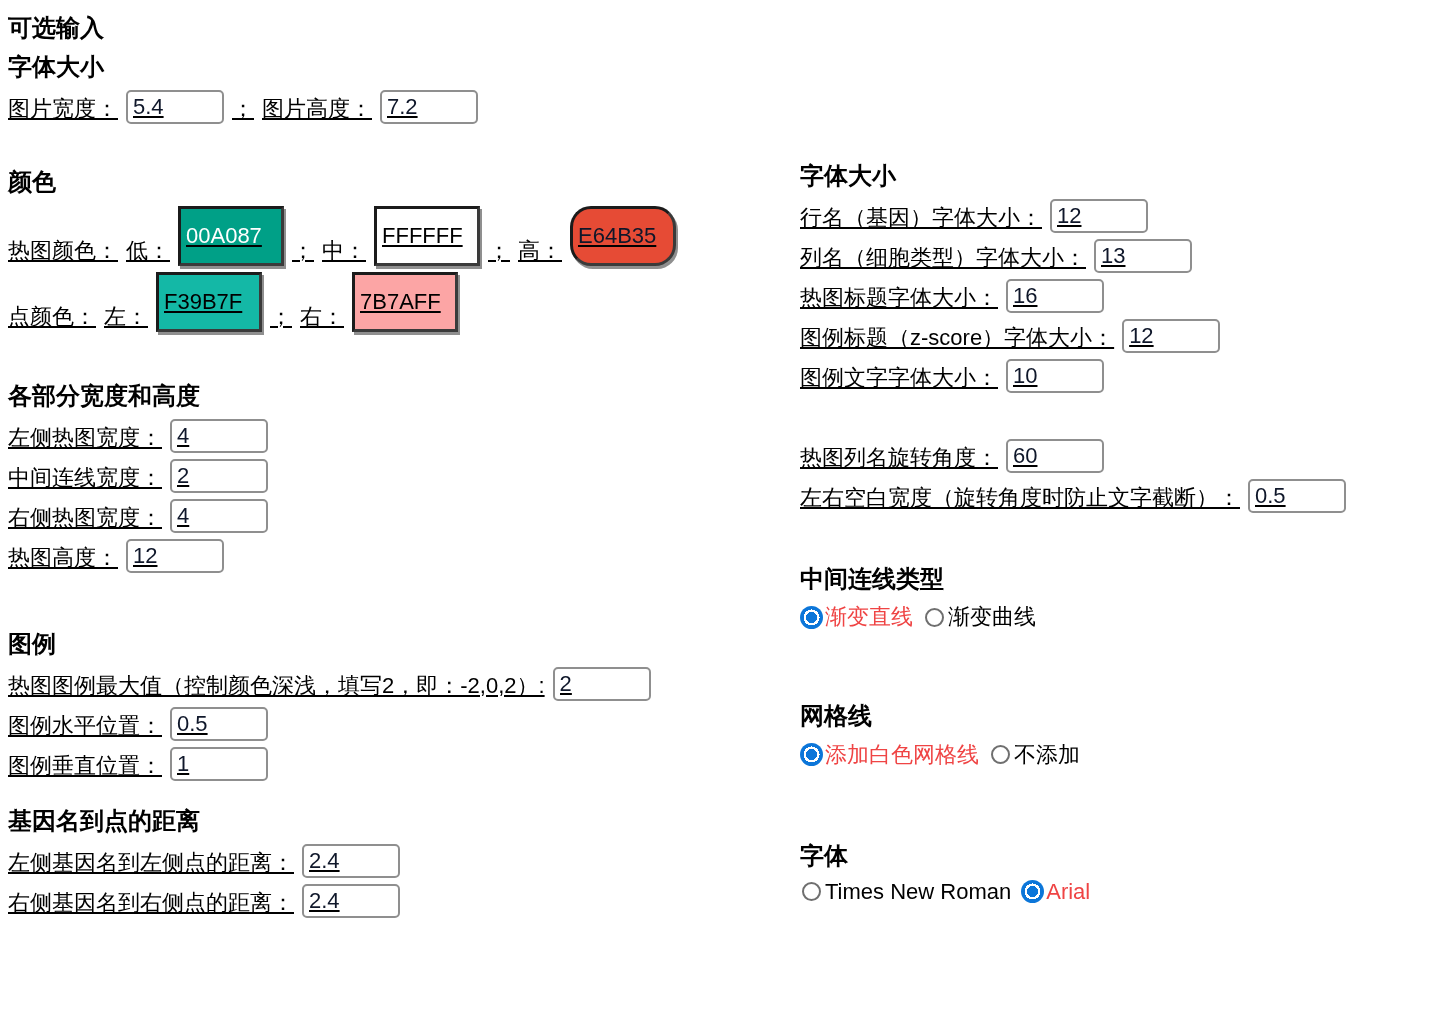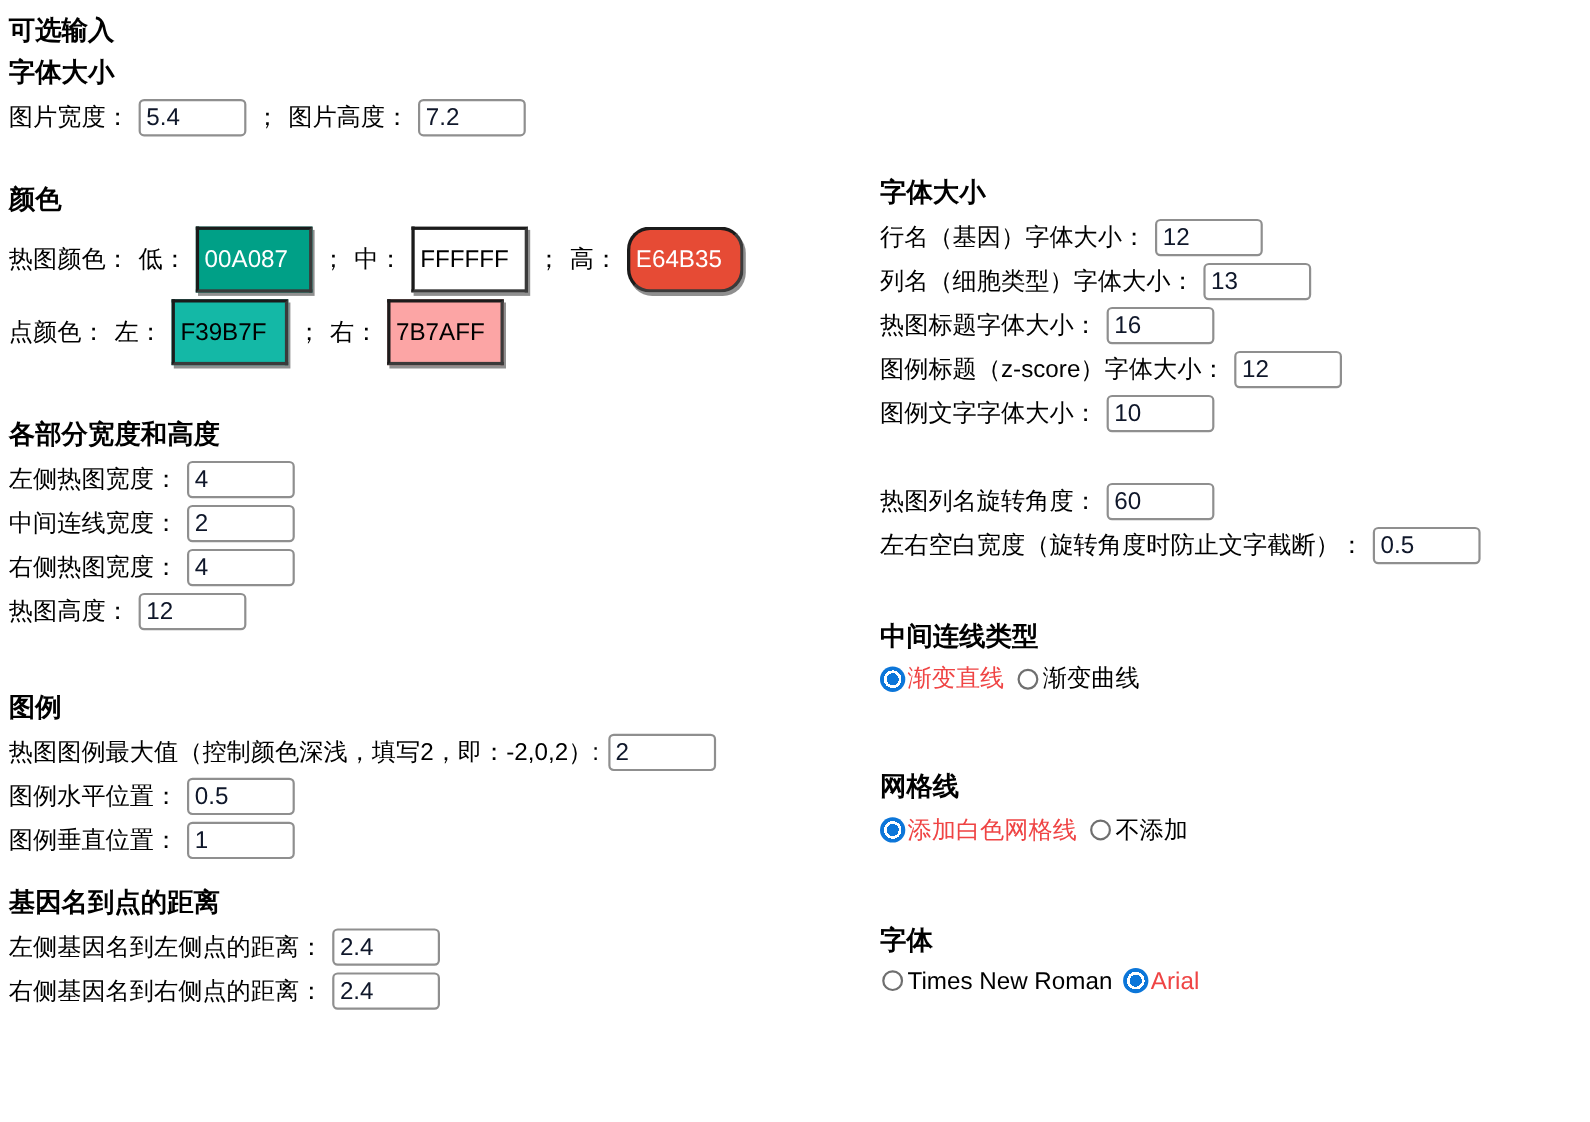--- a/index.html
+++ b/index.html
@@ -23,23 +23,24 @@
   .h {
     font-weight: 700;
     font-size: 24px;
     line-height: 1.3;
     margin-bottom: 8px;
   }
   .section { margin-top: 0; }
 
   .row {
     display: flex;
-    align-items: center;
+    align-items: flex-end;
     margin-bottom: 6px;
     white-space: nowrap;
+    text-decoration: underline;
   }
   .row > * { margin-right: 8px; }
   .row > *:last-child { margin-right: 0; }
   .lbl { font-size: 22px; }
 
   input.txt {
     width: 98px;
     height: 34px;
     border: 2px solid #8f8f8f;
     border-radius: 5px;
@@ -122,21 +123,21 @@
       <div class="h">颜色</div>
       <div class="row">
         <span class="lbl">热图颜色：</span>
         <span class="lbl">低：</span>
         <input class="swatch" type="text" value="00A087" style="background-color: rgb(0, 160, 135); color: rgb(255, 255, 255);">
         <span class="lbl">；</span>
         <span class="lbl">中：</span>
         <input class="swatch" type="text" value="FFFFFF" style="background-color: rgb(255, 255, 255); color: rgb(0, 0, 0);">
         <span class="lbl">；</span>
         <span class="lbl">高：</span>
-        <input class="swatch" type="text" value="E64B35" style="background-color: rgb(230, 75, 53); color: #ffffff; border-radius: 21px;">
+        <input class="swatch" type="text" value="E64B35" style="background-color: rgb(230, 75, 53); color: #0f172a; border-radius: 21px;">
       </div>
       <div class="row">
         <span class="lbl">点颜色：</span>
         <span class="lbl">左：</span>
         <input class="swatch" type="text" value="F39B7F" style="background-color: #14b8a6; color: rgb(0, 0, 0);">
         <span class="lbl">；</span>
         <span class="lbl">右：</span>
         <input class="swatch" type="text" value="7B7AFF" style="background-color: #fca5a5; color: rgb(0, 0, 0);">
       </div>
     </div>

